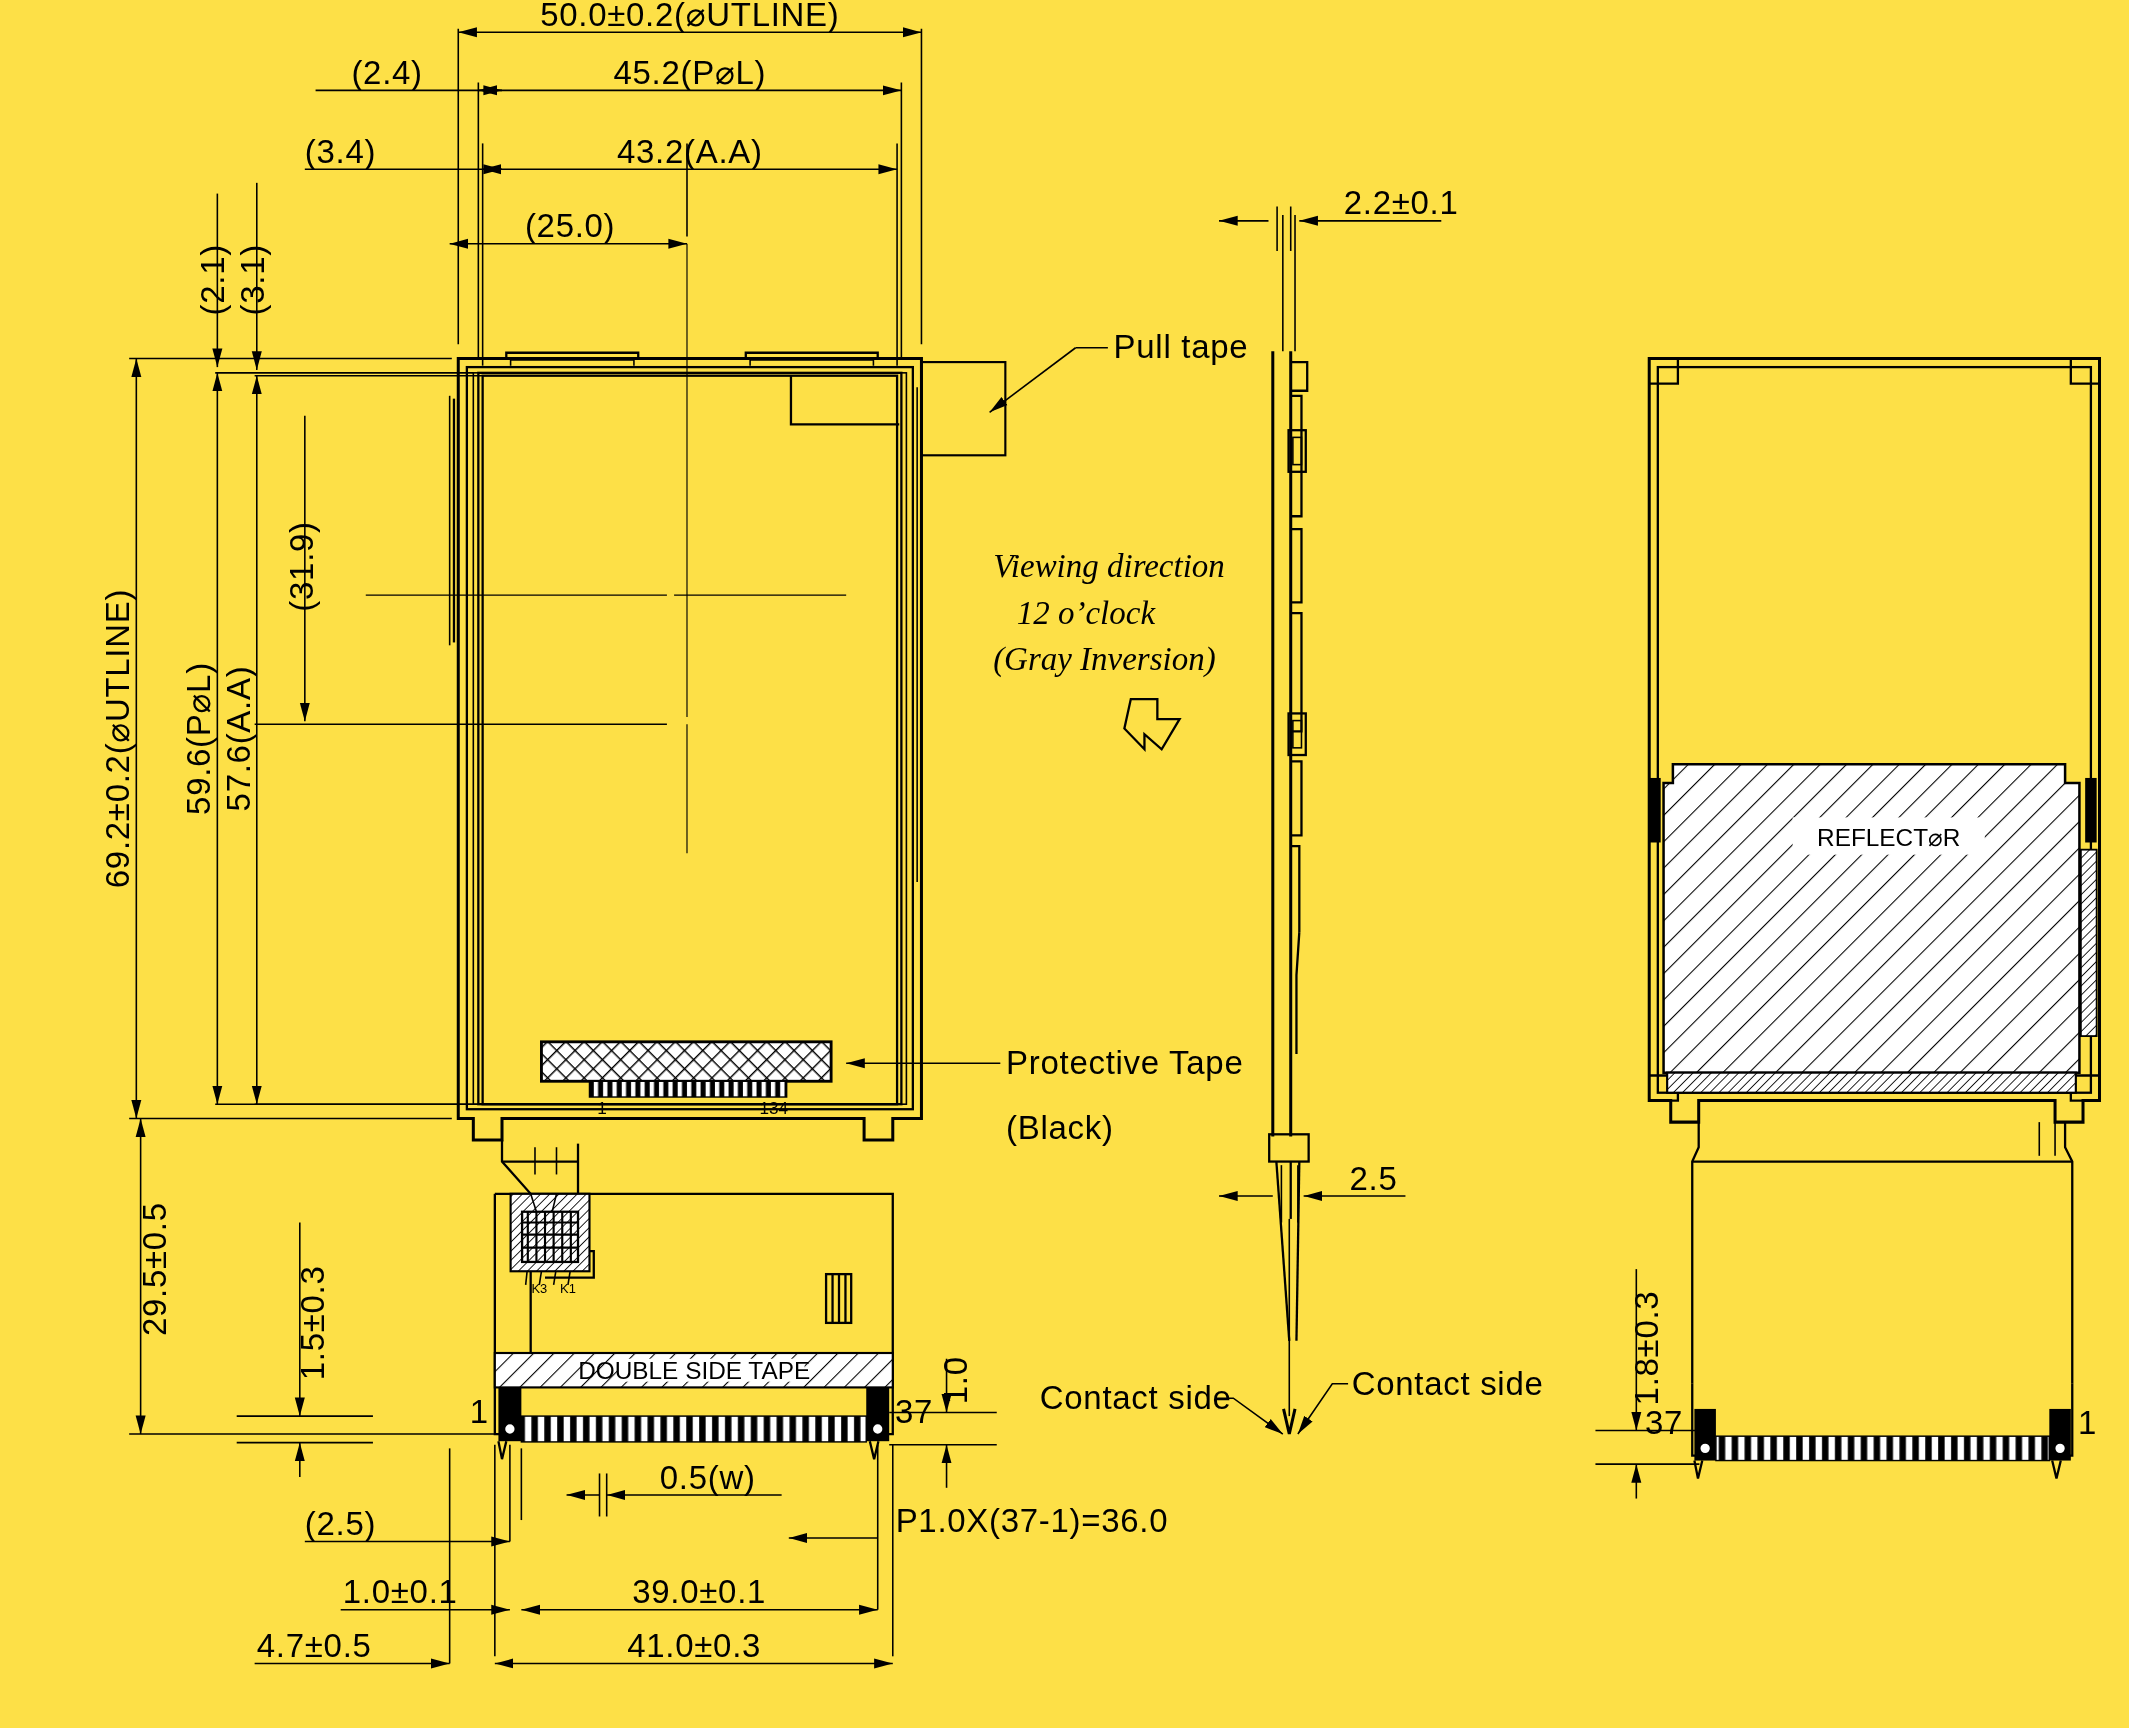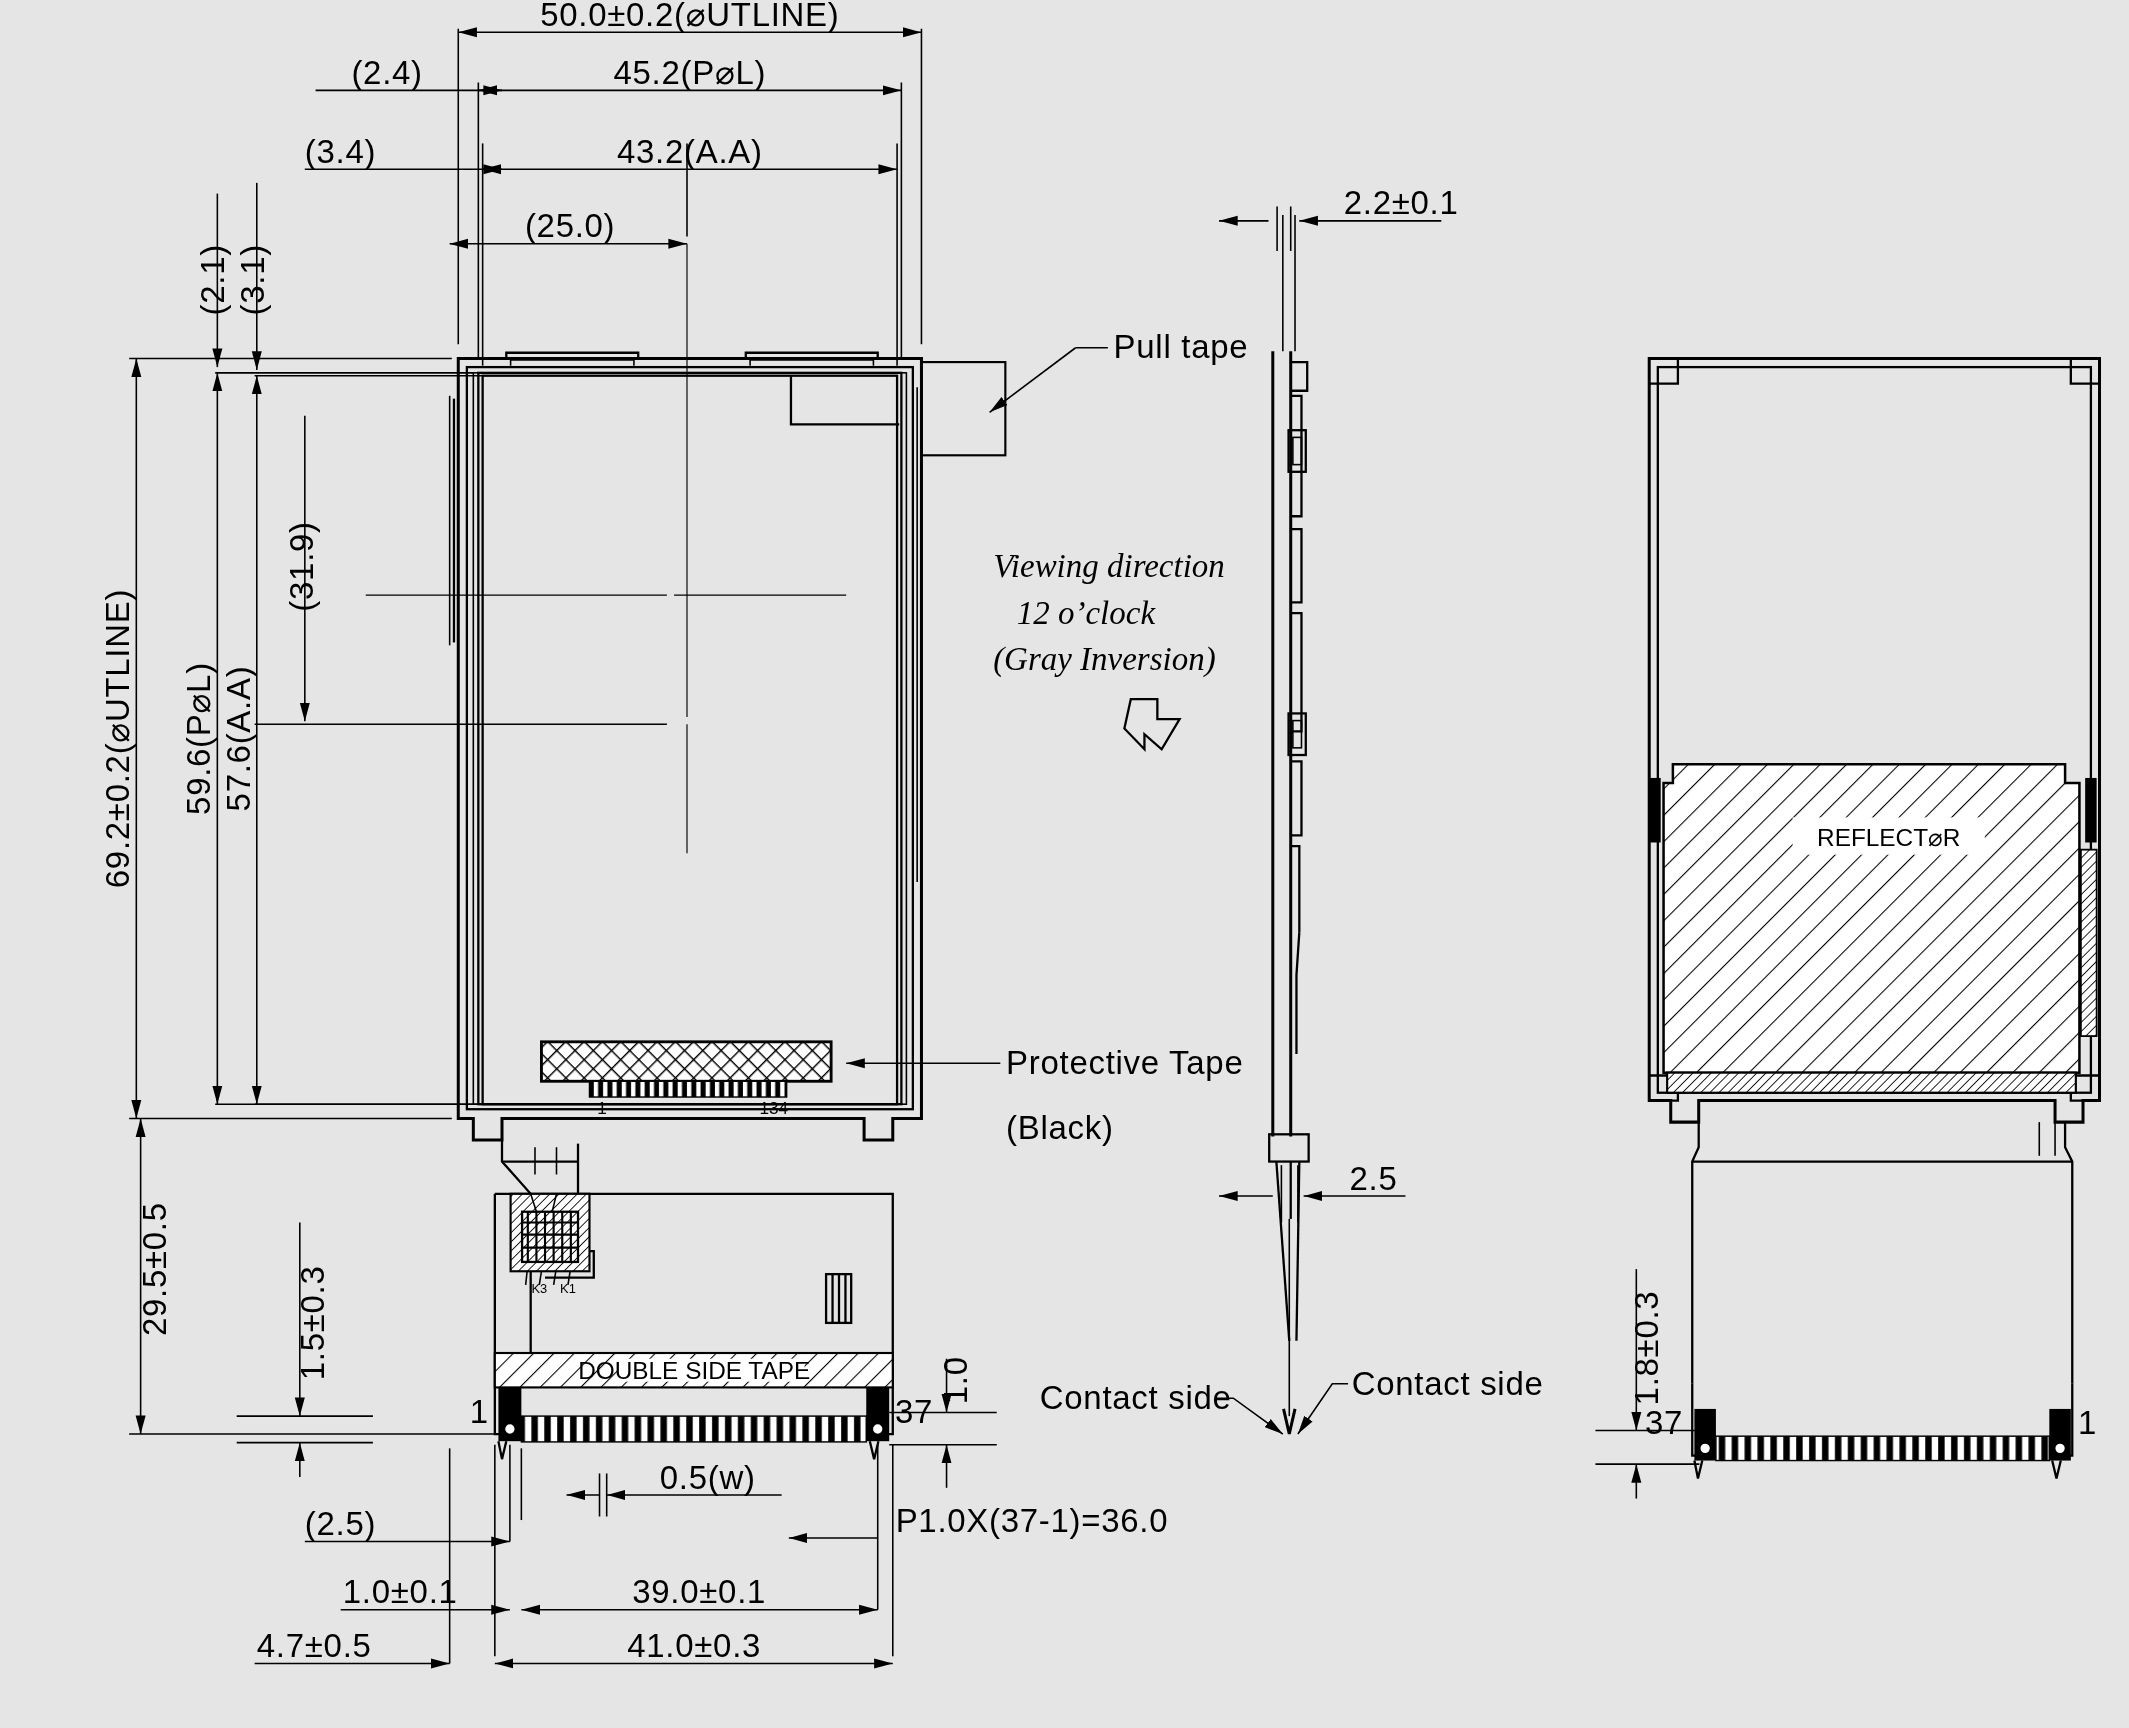--- a/index.html
+++ b/index.html
@@ -1,17 +1,17 @@
 <!DOCTYPE html>
 <html style="font-size:11.5px"><head>
 <meta charset="utf-8">
 <style>
   html,body{margin:0;padding:0;background:#fff;}
   body{font-family:"Liberation Sans", sans-serif;}
-  #root{position:relative;width:2129px;height:1728px;background:#e5e5e5;overflow:hidden;}
+  #root{position:relative;width:2129px;height:1728px;background:#fde047;overflow:hidden;}
   svg{display:block;position:absolute;top:0;left:0;}
   .lbl{font-family:"Liberation Sans", sans-serif;fill:#000;font-size:46px;letter-spacing:1px;}
   .lbl-sm{font-family:"Liberation Sans", sans-serif;fill:#000;font-size:34px;}
   .lbl-xs{font-family:"Liberation Sans", sans-serif;fill:#000;font-size:24px;}
   .lbl-tiny{font-family:"Liberation Sans", sans-serif;fill:#000;font-size:18px;}
   .lbl-it{font-family:"Liberation Serif", serif;font-style:italic;fill:#000;font-size:46px;}
   .ln{stroke:#000;fill:none;}
   .t1{stroke-width:2.2;}
   .t15{stroke-width:3.2;}
   .t2{stroke-width:4.2;}

